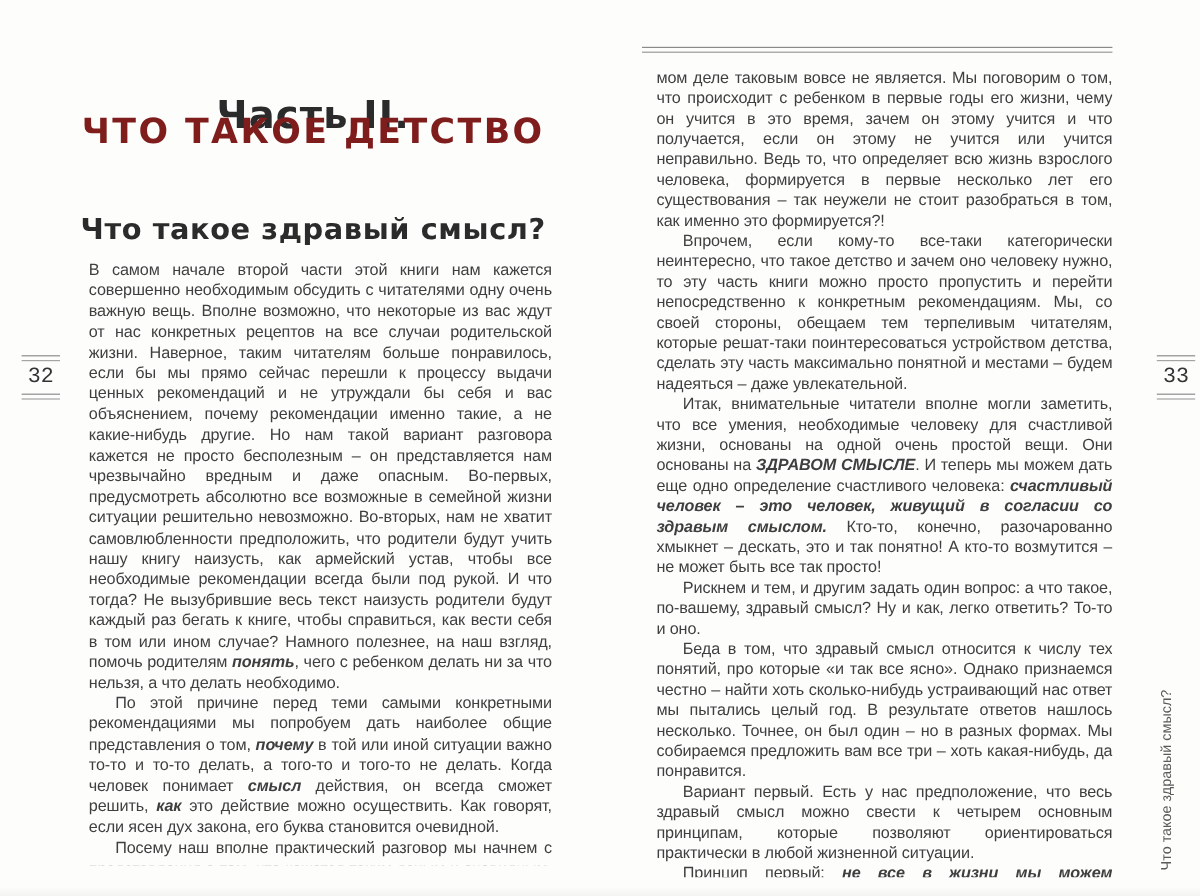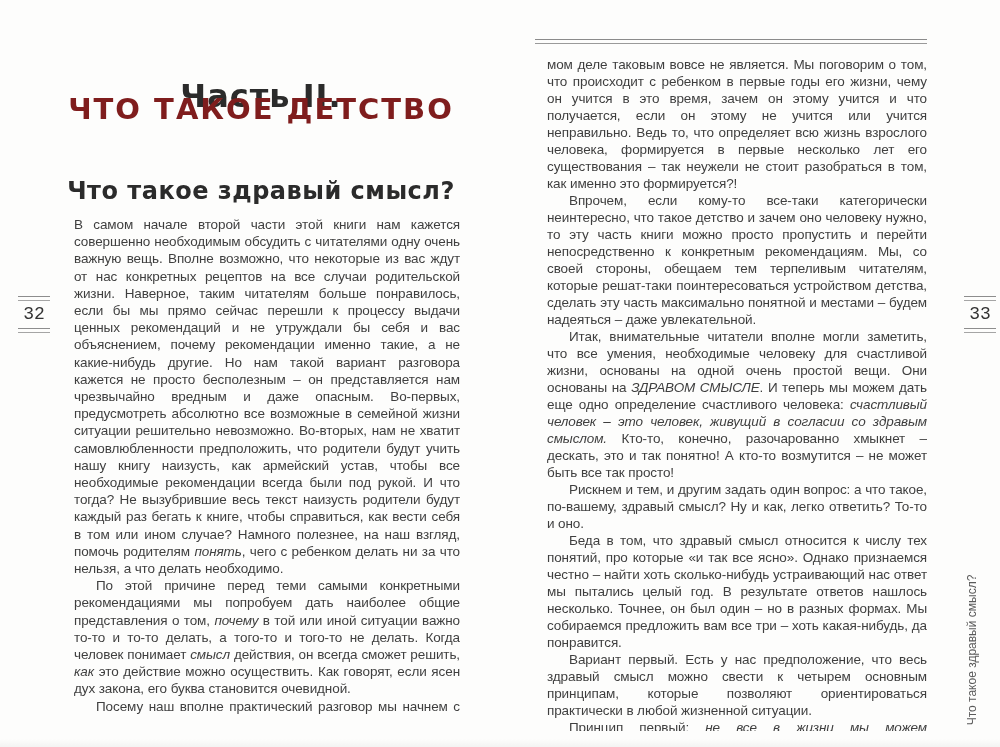--- a/index.html
+++ b/index.html
@@ -40,21 +40,21 @@
     position: absolute; left: 12px; right: 0;
     font-size: 13.5px; line-height: 17.2px; letter-spacing: -0.1px;
     text-align: justify; overflow: hidden;
     -webkit-hyphens: auto; hyphens: auto;
   }
   .left-body  { top: 186px; height: 505px; }
   .right-body { top: 17px;  height: 675px; line-height: 17px; }
 
   .para { margin: 0; }
   .para.indent { text-indent: 22px; }
-  .em { font-weight: normal; font-style: italic; }
+  .em { font-weight: bold; font-style: italic; }
 
   
   .header-rule {
     position: absolute; left: 0; top: 0; width: 100%; height: 3px;
     border-top: 1px solid #8b8b8b; border-bottom: 1px solid #9a9a9a;
   }
 
   
   .pagenum-block { position: absolute; top: 296px; width: 32px; text-align: center; }
   .pagenum-block.left  { left: 18px; }

